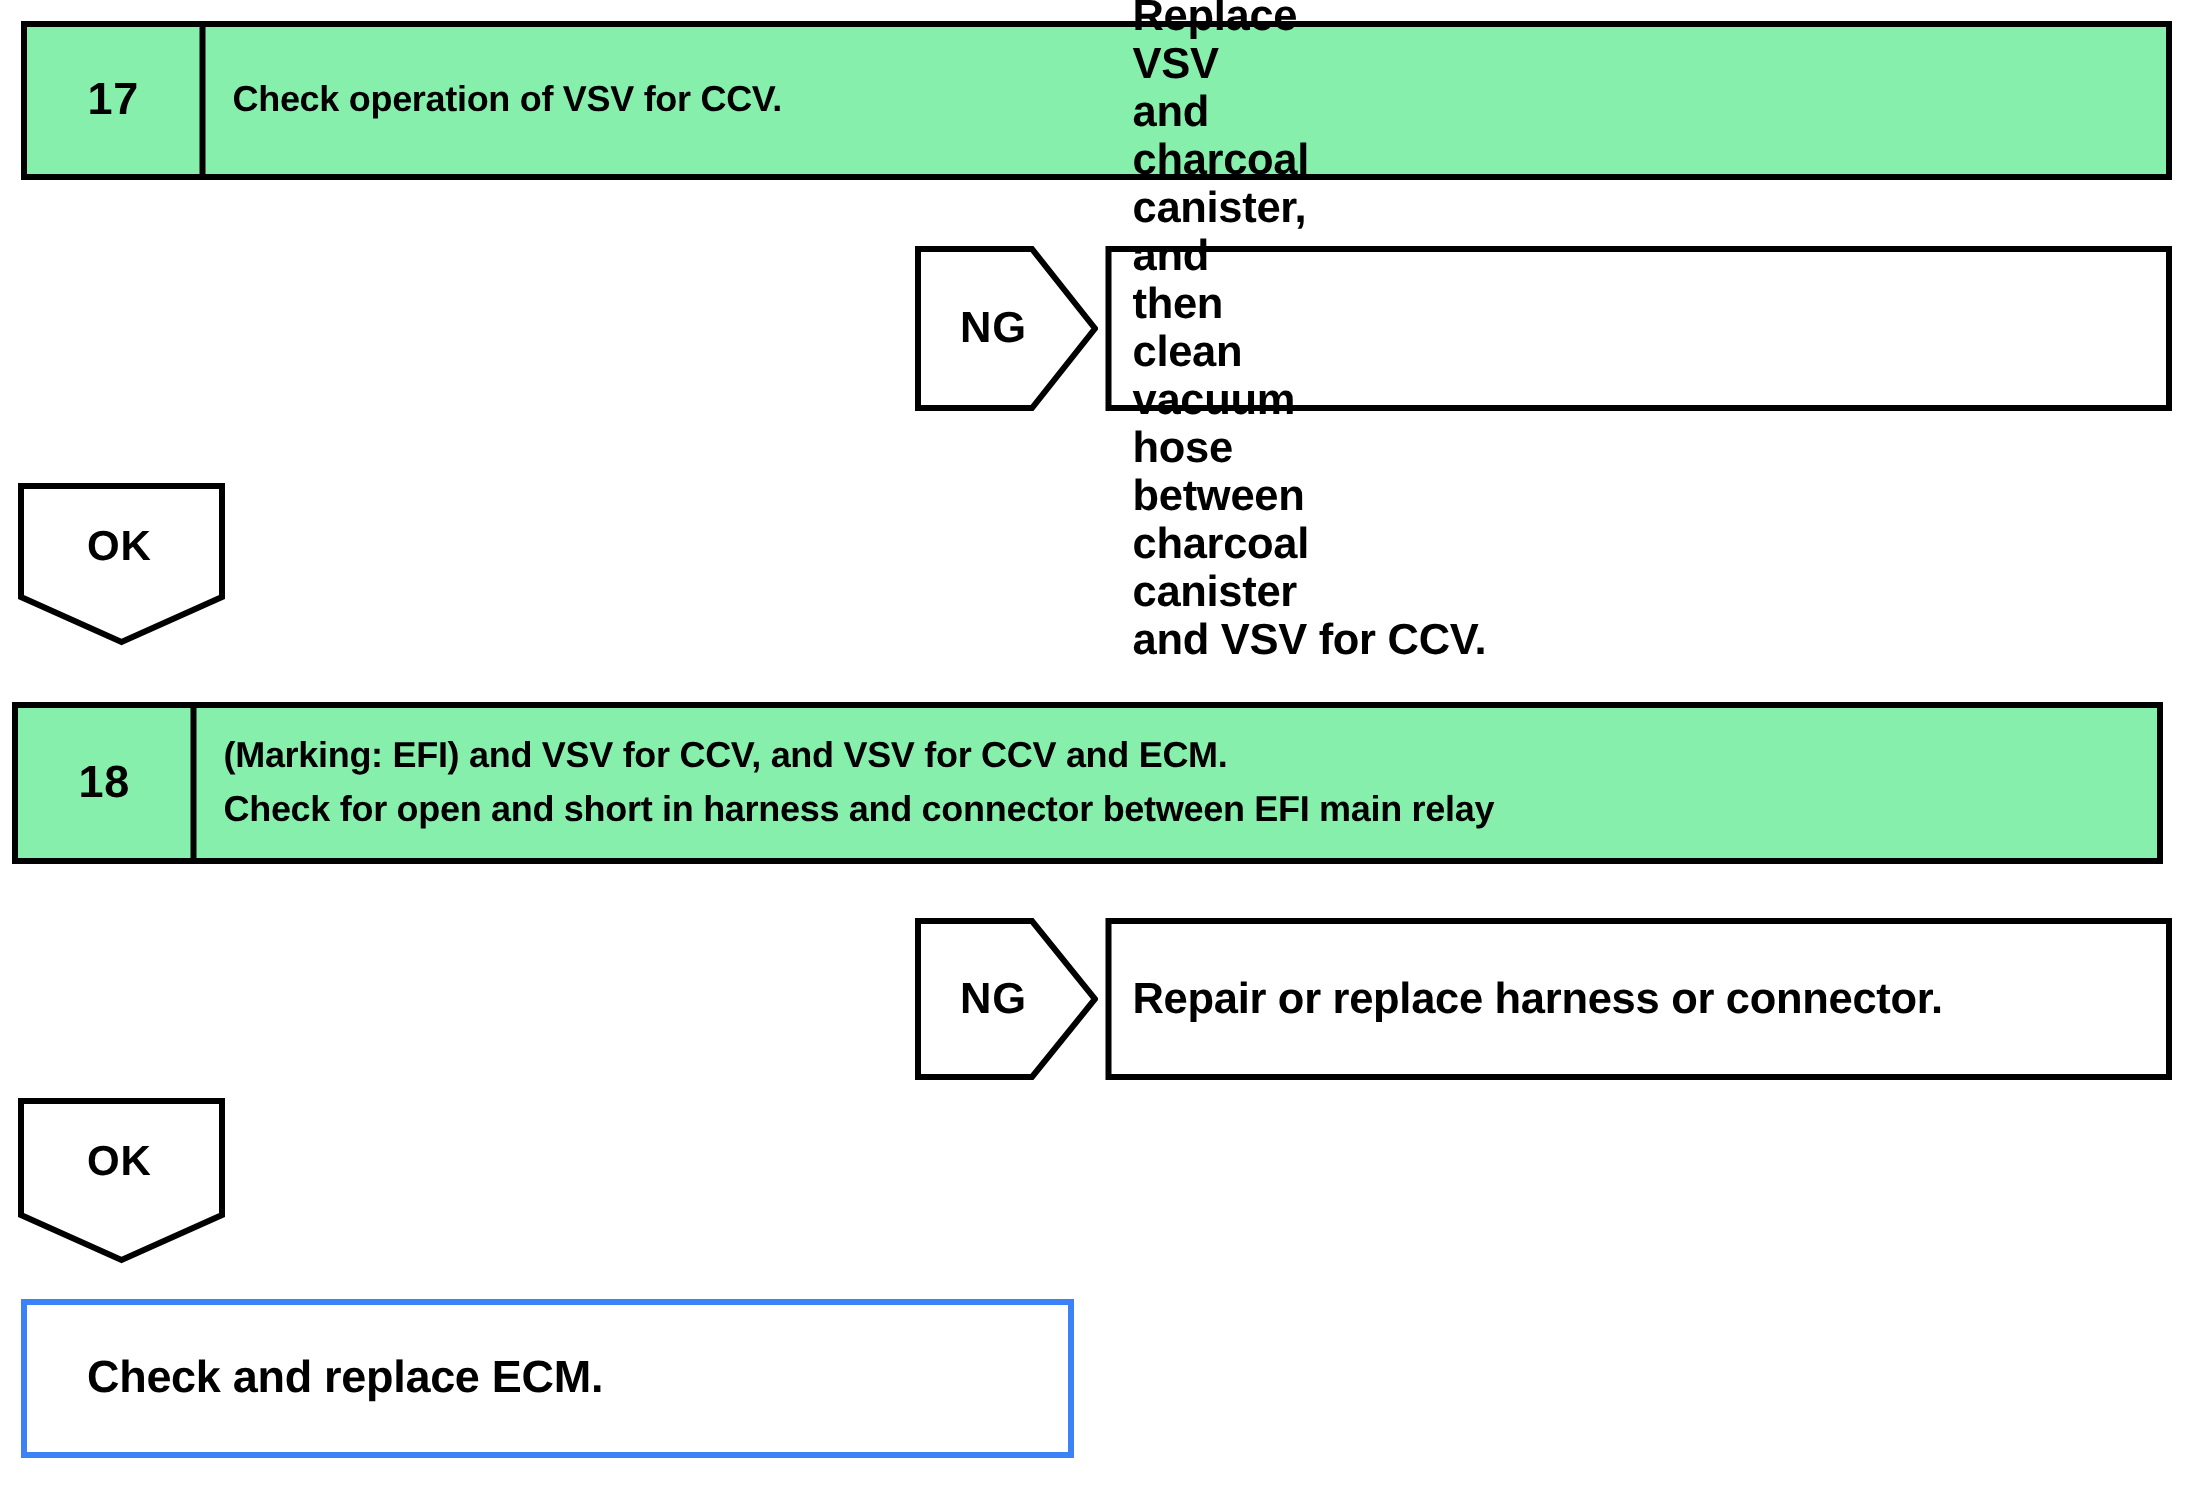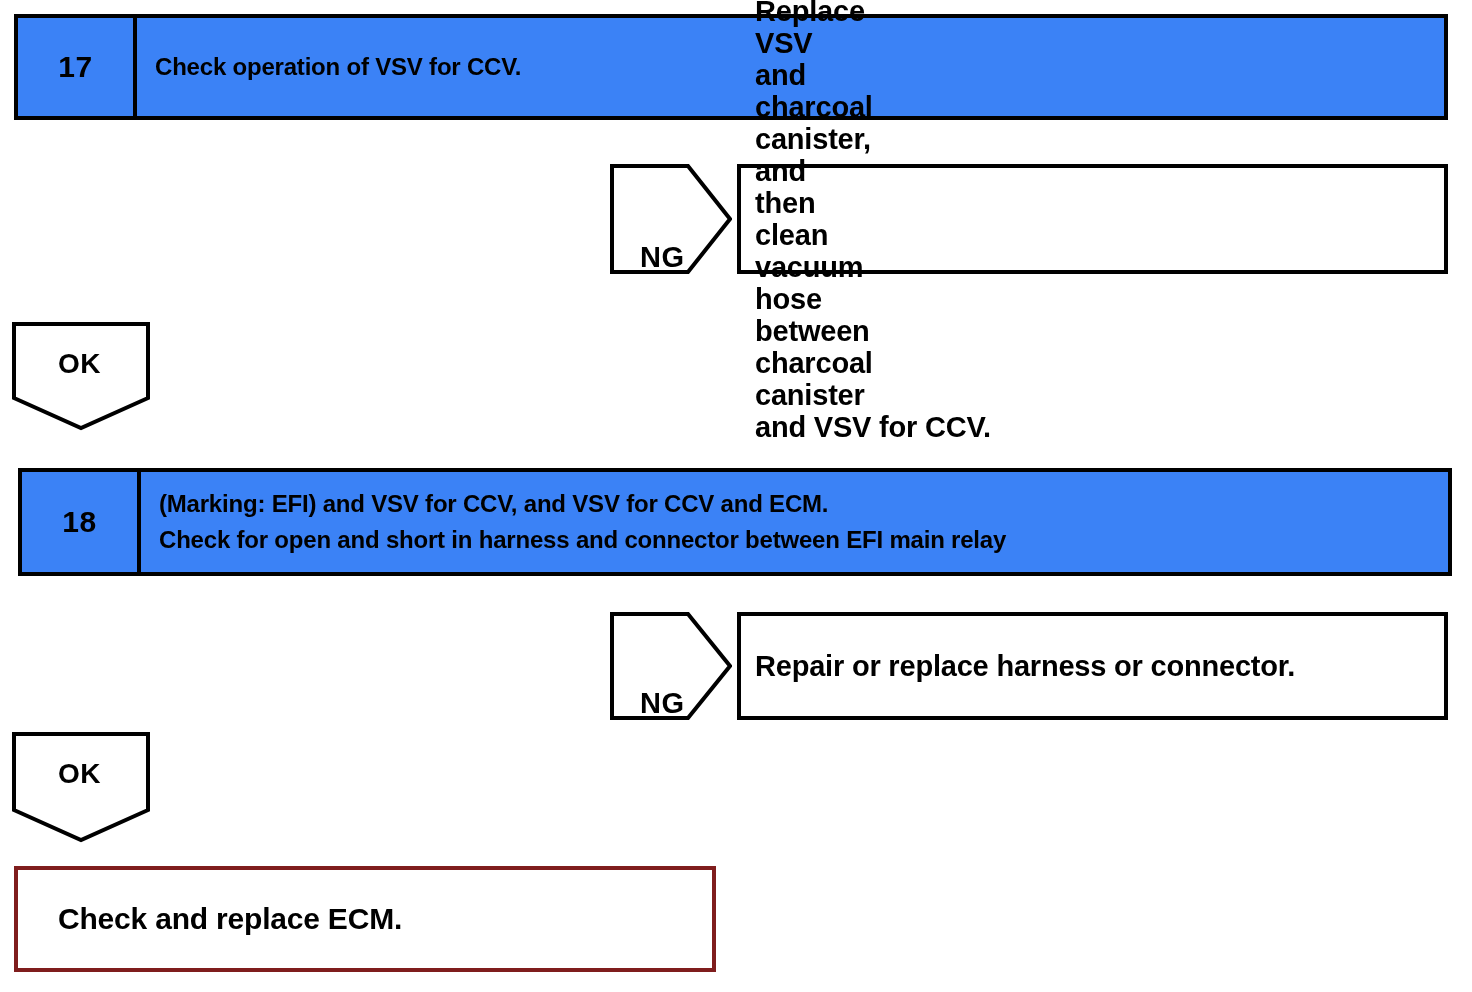--- a/index.html
+++ b/index.html
@@ -16,21 +16,21 @@
     width: 1472px;
     height: 992px;
     background: #ffffff;
     overflow: hidden;
   }
 
   
   .step-box {
     position: absolute;
     border: 4px solid #000000;
-    background: #3b82f6;
+    background: #86efac;
     box-sizing: border-box;
     display: flex;
     align-items: stretch;
   }
   .step-num {
     width: 119px;
     flex: 0 0 119px;
     border-right: 4px solid #000000;
     box-sizing: border-box;
     display: flex;
@@ -60,21 +60,21 @@
 
   
   .branch-row {
     position: absolute;
   }
   .ng-tag {
     position: absolute;
     left: 0;
     top: 0;
     display: flex;
-    align-items: flex-end;
+    align-items: center;
     box-sizing: border-box;
   }
   .ng-tag svg {
     position: absolute;
     left: 0;
     top: 0;
   }
   .ng-tag .ng-label {
     position: relative;
     font-size: 29px;
@@ -125,21 +125,21 @@
     position: absolute;
     font-size: 28px;
     font-weight: bold;
     letter-spacing: 0.5px;
     z-index: 2;
   }
 
   
   .end-box {
     position: absolute;
-    border: 4px solid #7f1d1d;
+    border: 4px solid #3b82f6;
     background: #ffffff;
     box-sizing: border-box;
     display: flex;
     align-items: center;
   }
   .end-box .line {
     font-size: 30px;
     font-weight: bold;
     letter-spacing: -0.2px;
     padding-left: 40px;
@@ -192,21 +192,21 @@
     </div>
   </div>
 
   <div class="ok-tag" style="left:12px; top:322px; width:140px; height:110px;">
     <svg width="140" height="110" viewBox="0 0 140 110" aria-hidden="true">
       <polygon points="2,2 136,2 136,76 69,106 2,76" fill="#ffffff" stroke="#000000" stroke-width="4" stroke-linejoin="miter"></polygon>
     </svg>
     <span class="ok-label" style="left:46px; top:26px;">OK</span>
   </div>
 
-  <div class="step-box" style="left:18px; top:468px; width:1434px; height:108px;">
+  <div class="step-box" style="left:8px; top:468px; width:1434px; height:108px;">
     <div class="step-num">18</div>
     <div class="step-text">
       <div class="lines">
         <div class="line">(Marking: EFI) and VSV for CCV, and VSV for CCV and ECM.</div>
         <div class="line">Check for open and short in harness and connector between EFI main relay</div>
       </div>
     </div>
   </div>
 
   <div class="branch-row" style="left:610px; top:612px; width:838px; height:110px;">

